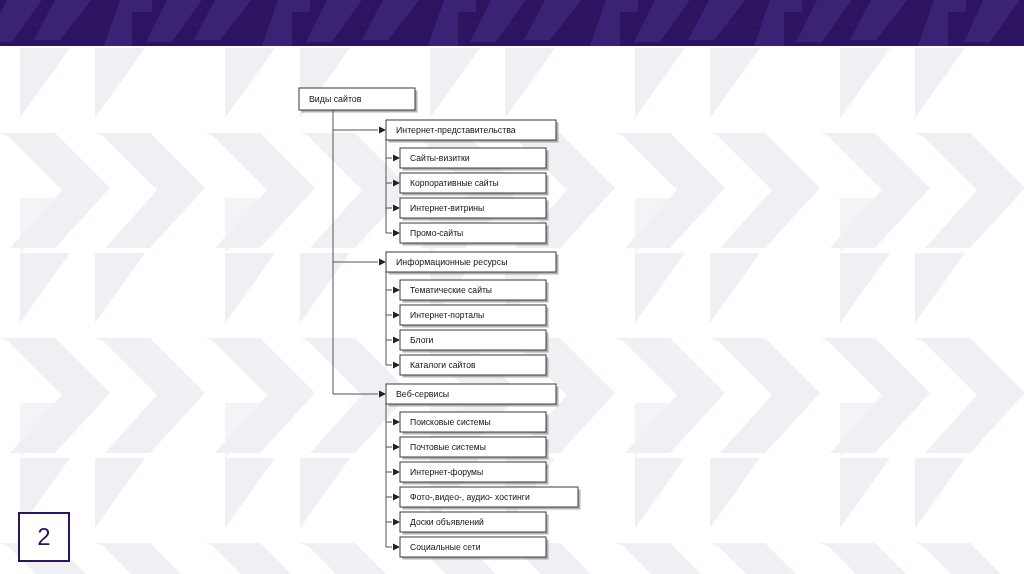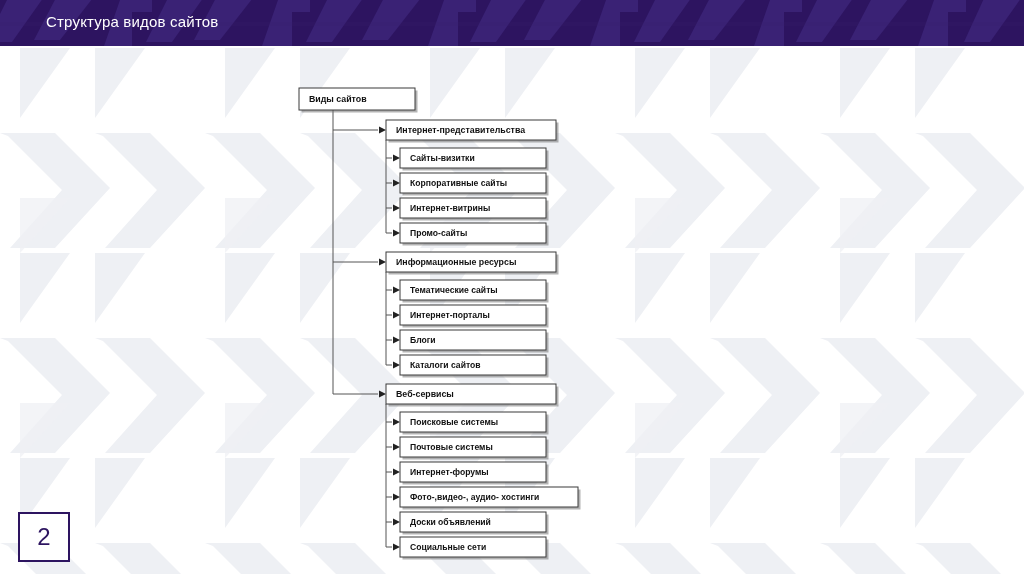--- a/index.html
+++ b/index.html
@@ -42,21 +42,21 @@
   #page-number{
     position:absolute;left:18px;top:512px;
     width:48px;height:46px;
     border:2px solid #2d1460;background:#ffffff;
     display:flex;align-items:center;justify-content:center;
     color:#2d1460;font-size:24px;z-index:6;
   }
 
   
   #diagram{
-    position:absolute;left:0;top:0;width:1024px;height:574px;z-index:4;font-weight:bold;
+    position:absolute;left:0;top:0;width:1024px;height:574px;z-index:4;
   }
   #diagram svg{display:block;}
   .node-box{
     fill:#ffffff;stroke:#3a3a3a;stroke-width:1;
   }
   .node-shadow{fill:#777777;}
   .node-label{
     font-family:"Liberation Sans","DejaVu Sans",sans-serif;
     fill:#111111;font-size:8.6px;
     dominant-baseline:middle;
@@ -108,21 +108,20 @@
       <path d="M820 -6 L856 -6 L822 42 L796 42 Z"></path>
       <path d="M874 -6 L912 -6 L876 40 L850 40 Z"></path>
       <path d="M934 0 L966 0 L966 12 L948 12 L948 46 L918 46 Z"></path>
       <path d="M986 -6 L1024 -6 L990 42 L964 42 Z"></path>
     </g>
     <g fill="#36206c" opacity=".9">
       <path d="M0 22 L1024 22 L1024 26 L0 26 Z" opacity=".25"></path>
     </g>
   </svg>
 
-  <div id="header-title">Структура видов сайтов</div>
 
 </div>
 
 <div id="page-number">2</div>
 
 <div id="diagram">
   <svg id="tree-svg" width="1024" height="574" viewBox="0 0 1024 574" xmlns="http://www.w3.org/2000/svg">
     <g id="connectors">
         <path d="M333 130 L378 130" class="connector"></path>
         <path d="M386 130 L379 126.6 L379 133.4 Z" class="arrow-head"></path>

